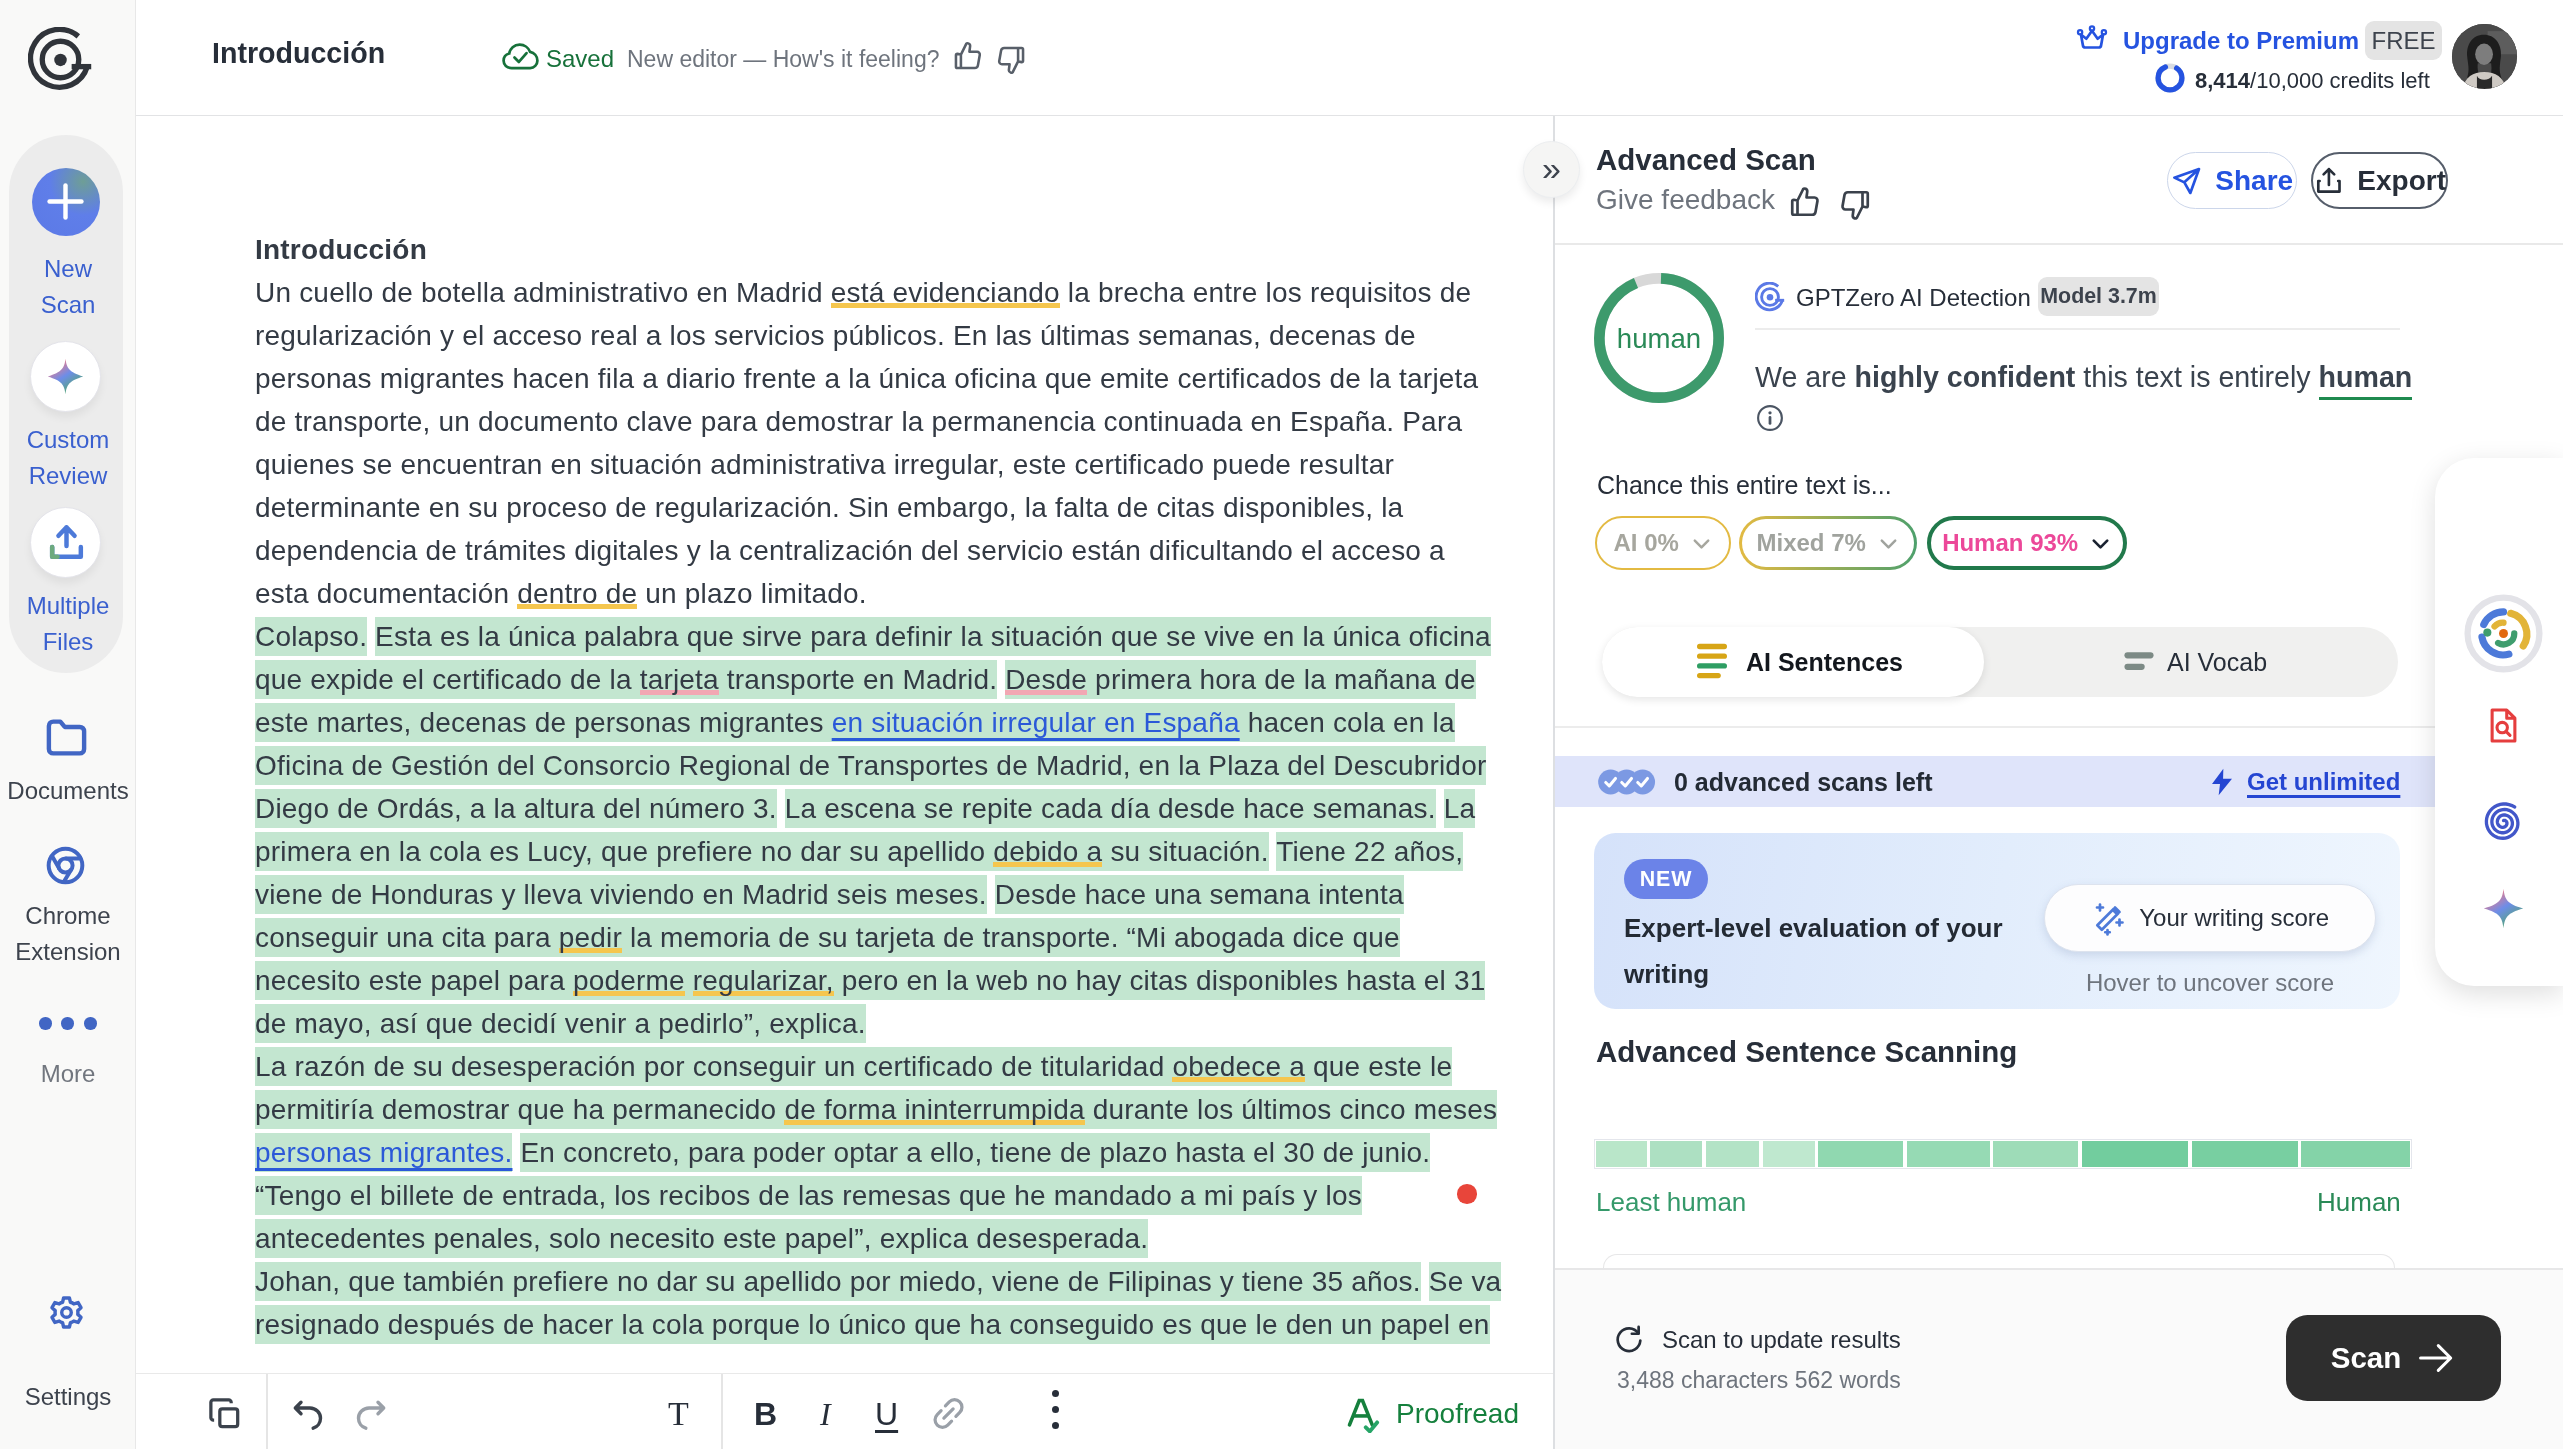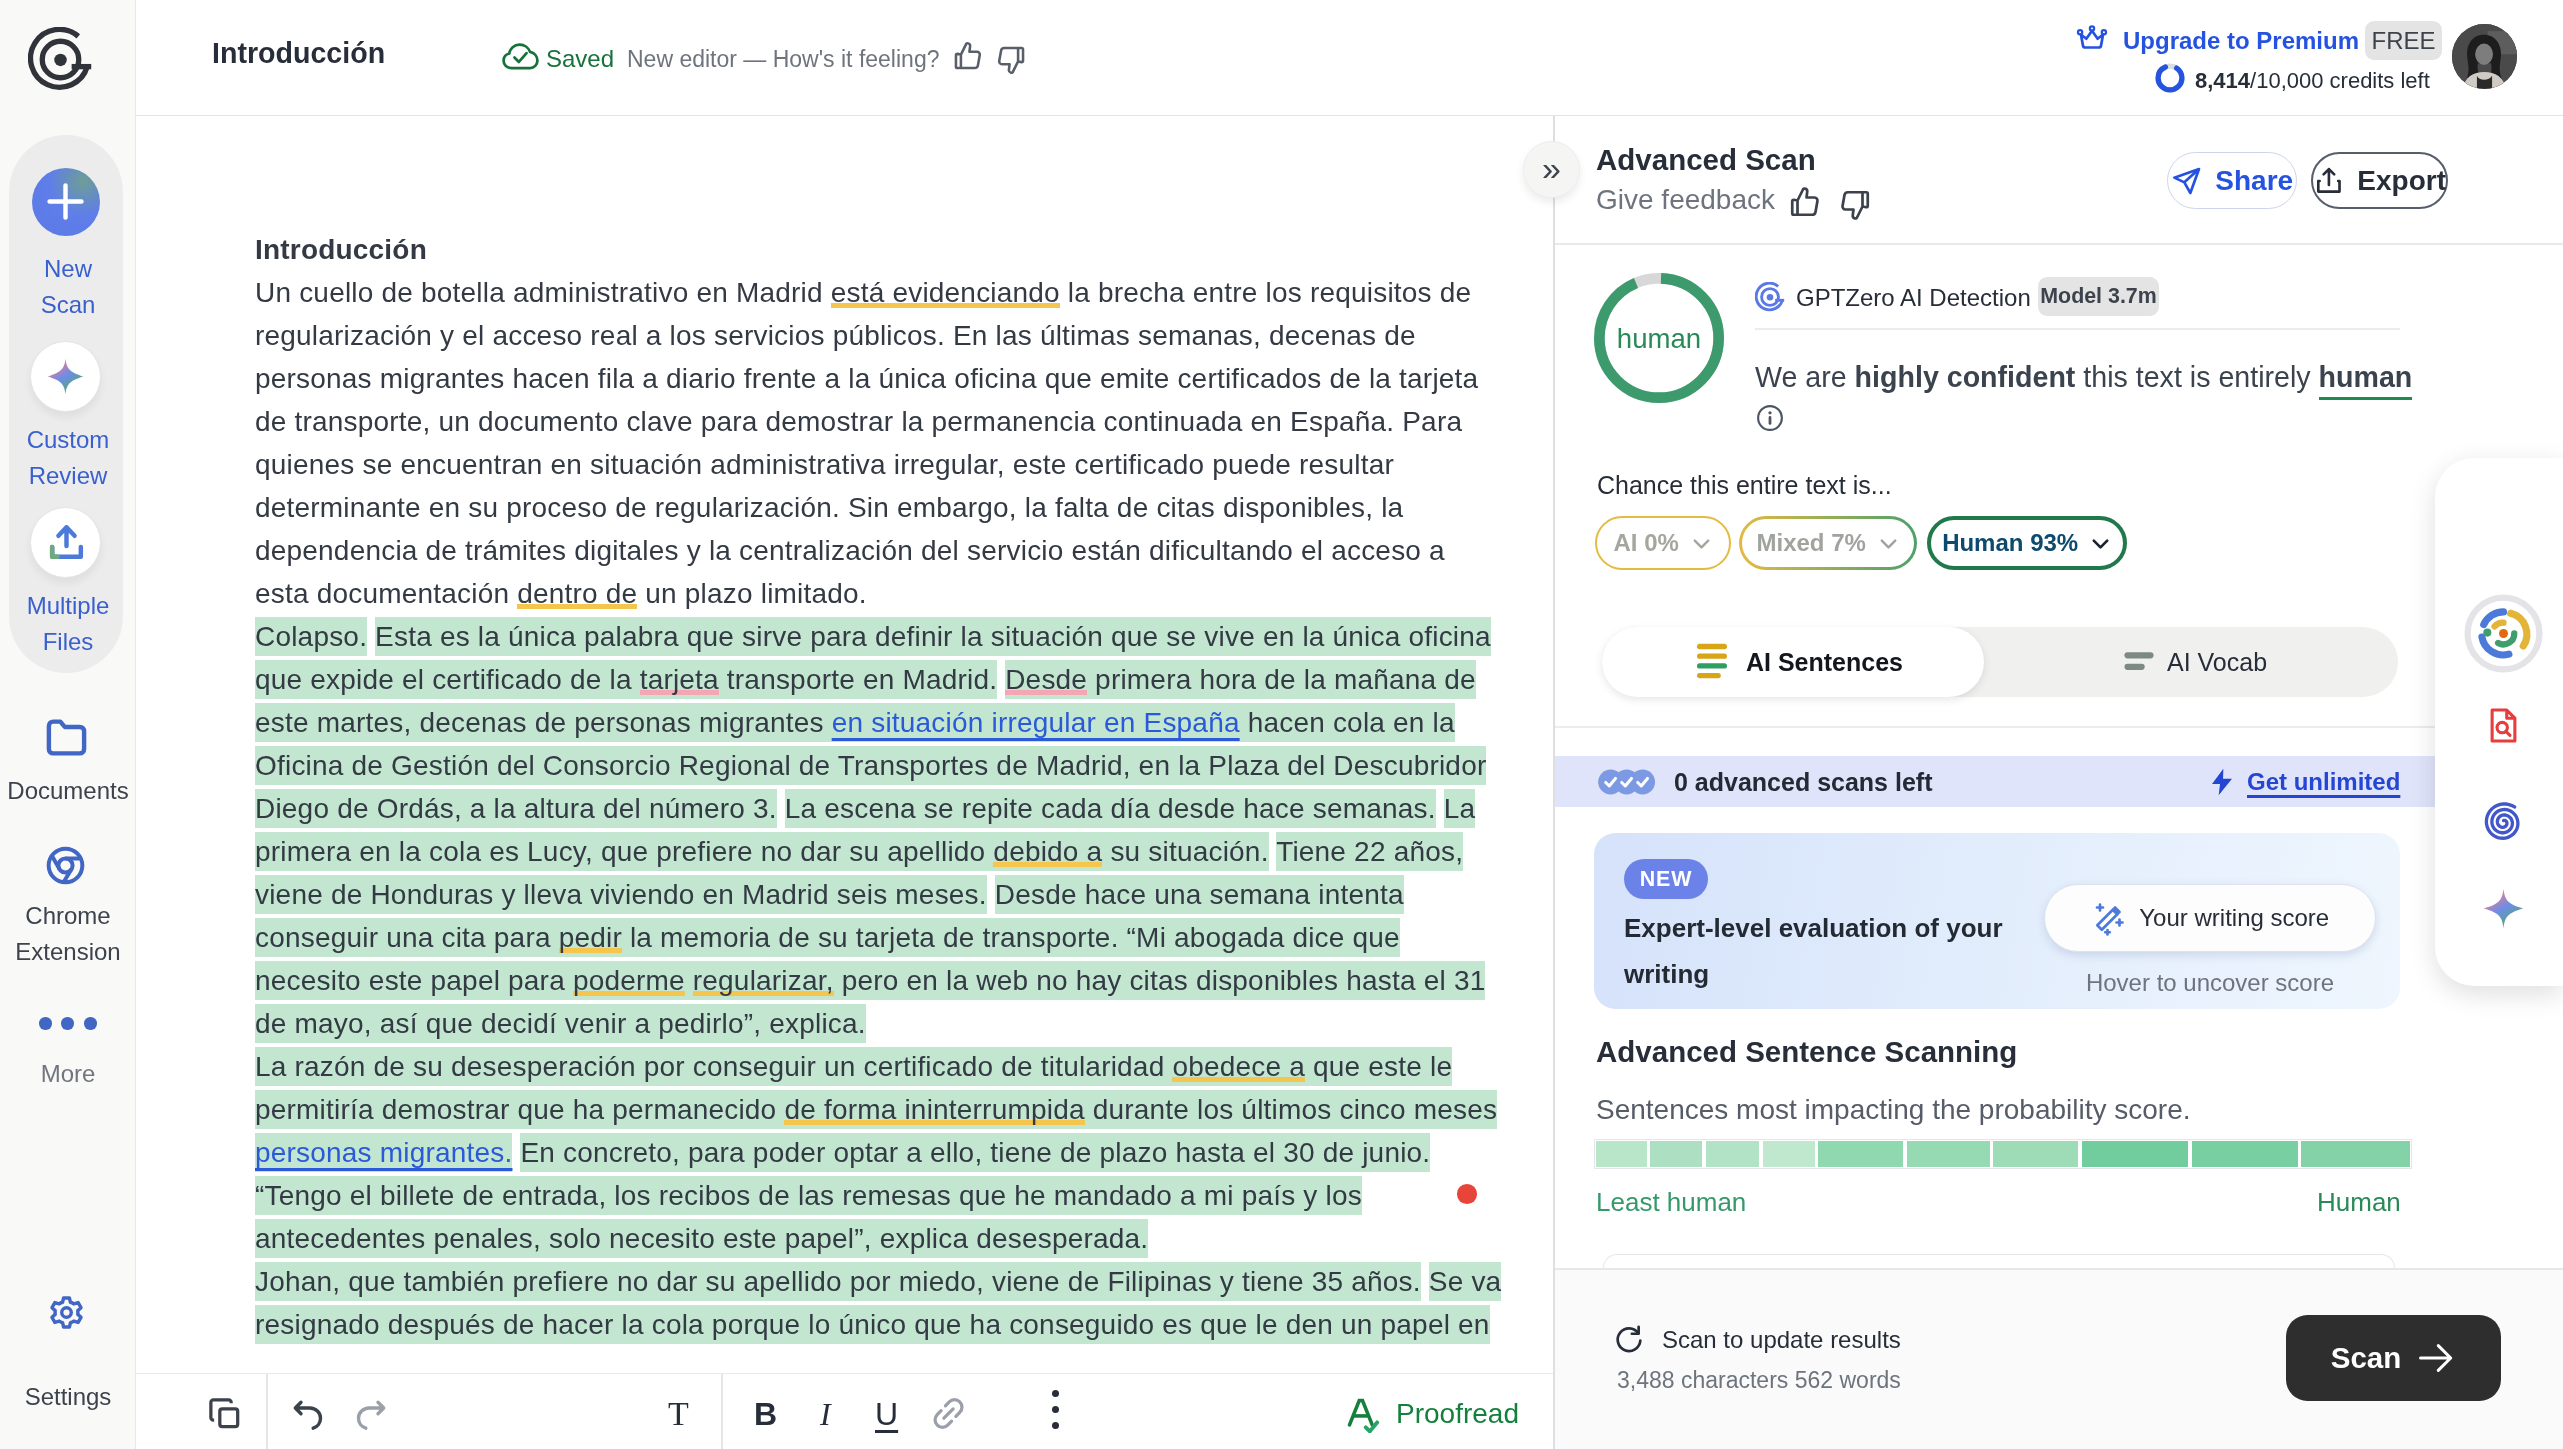--- a/index.html
+++ b/index.html
@@ -329,21 +329,21 @@
         <path d="M5 9 L12 16 L19 9" fill="none" stroke="#a6a69e" stroke-width="2.6" stroke-linecap="round" stroke-linejoin="round"></path>
       </svg>
   </div>
   <div class="abs" style="left:1739px; top:516px; width:178px; height:54px; border-radius:28.6px; background:linear-gradient(90deg,#e3ba42,#4da06c); padding:2.7px;">
     <div style="width:100%; height:100%; background:#fff; border-radius:25px; display:flex; align-items:center; justify-content:center; gap:10.7px; font-size:24px; font-weight:bold; color:#a0a39e;">Mixed 7%
       <svg width="23" height="23" viewBox="0 0 24 24">
           <path d="M5 9 L12 16 L19 9" fill="none" stroke="#a0a39e" stroke-width="2.6" stroke-linecap="round" stroke-linejoin="round"></path>
         </svg>
     </div>
   </div>
-  <div class="chance-pill abs" style="left:1927px; width:200px; border:4.5px solid #21794b; color:#0c4a6e;">Human 93%
+  <div class="chance-pill abs" style="left:1927px; width:200px; border:4.5px solid #21794b; color:#ec4899;">Human 93%
     <svg width="23" height="23" viewBox="0 0 24 24">
         <path d="M5 9 L12 16 L19 9" fill="none" stroke="#1a2230" stroke-width="2.8" stroke-linecap="round" stroke-linejoin="round"></path>
       </svg>
   </div>
 
   <div id="tabs" class="abs"></div>
   <div id="tab-sel" class="abs"></div>
   <svg class="abs" style="left:1697px; top:640px" width="30" height="43" viewBox="0 0 34 48">
     <g stroke-linecap="round">
       <line x1="3" y1="7" x2="31" y2="7" stroke="#d7a516" stroke-width="6"></line>
@@ -390,21 +390,20 @@
         <path d="M19 13 L19 17 M17 15 L21 15"></path>
         <path d="M6 3 L6 7 M4 5 L8 5"></path>
         <path d="M11 20 L11 23 M9.5 21.5 L12.5 21.5"></path>
       </g>
     </svg>
     Your writing score
   </div>
   <div class="abs" style="left:2044px; top:969px; width:332px; text-align:center; font-size:24px; color:#6e747d;">Hover to uncover score</div>
 
   <div class="abs" style="left:1596px; top:1035px; font-size:29.5px; font-weight:bold; color:#272e39;">Advanced Sentence Scanning</div>
-  <div class="abs" style="left:1596px; top:1094px; font-size:28px; color:#565d68;">Sentences most impacting the probability score.</div>
 
   <div class="abs" style="left:1594px; top:1139px; width:818px; height:30px; border:1.8px solid #e4e6ec; background:#fff; display:flex; gap:3.6px; padding:0.9px;">
     <div style="width:51px; background:#b9e6c9;"></div>
     <div style="width:52px; background:#ade0c2;"></div>
     <div style="width:53px; background:#b3e3c6;"></div>
     <div style="width:52px; background:#bfe8cf;"></div>
     <div style="width:85px; background:#90d8b0;"></div>
     <div style="width:83px; background:#96dab4;"></div>
     <div style="width:85px; background:#9edcb8;"></div>
     <div style="width:106px; background:#72cd9e;"></div>

